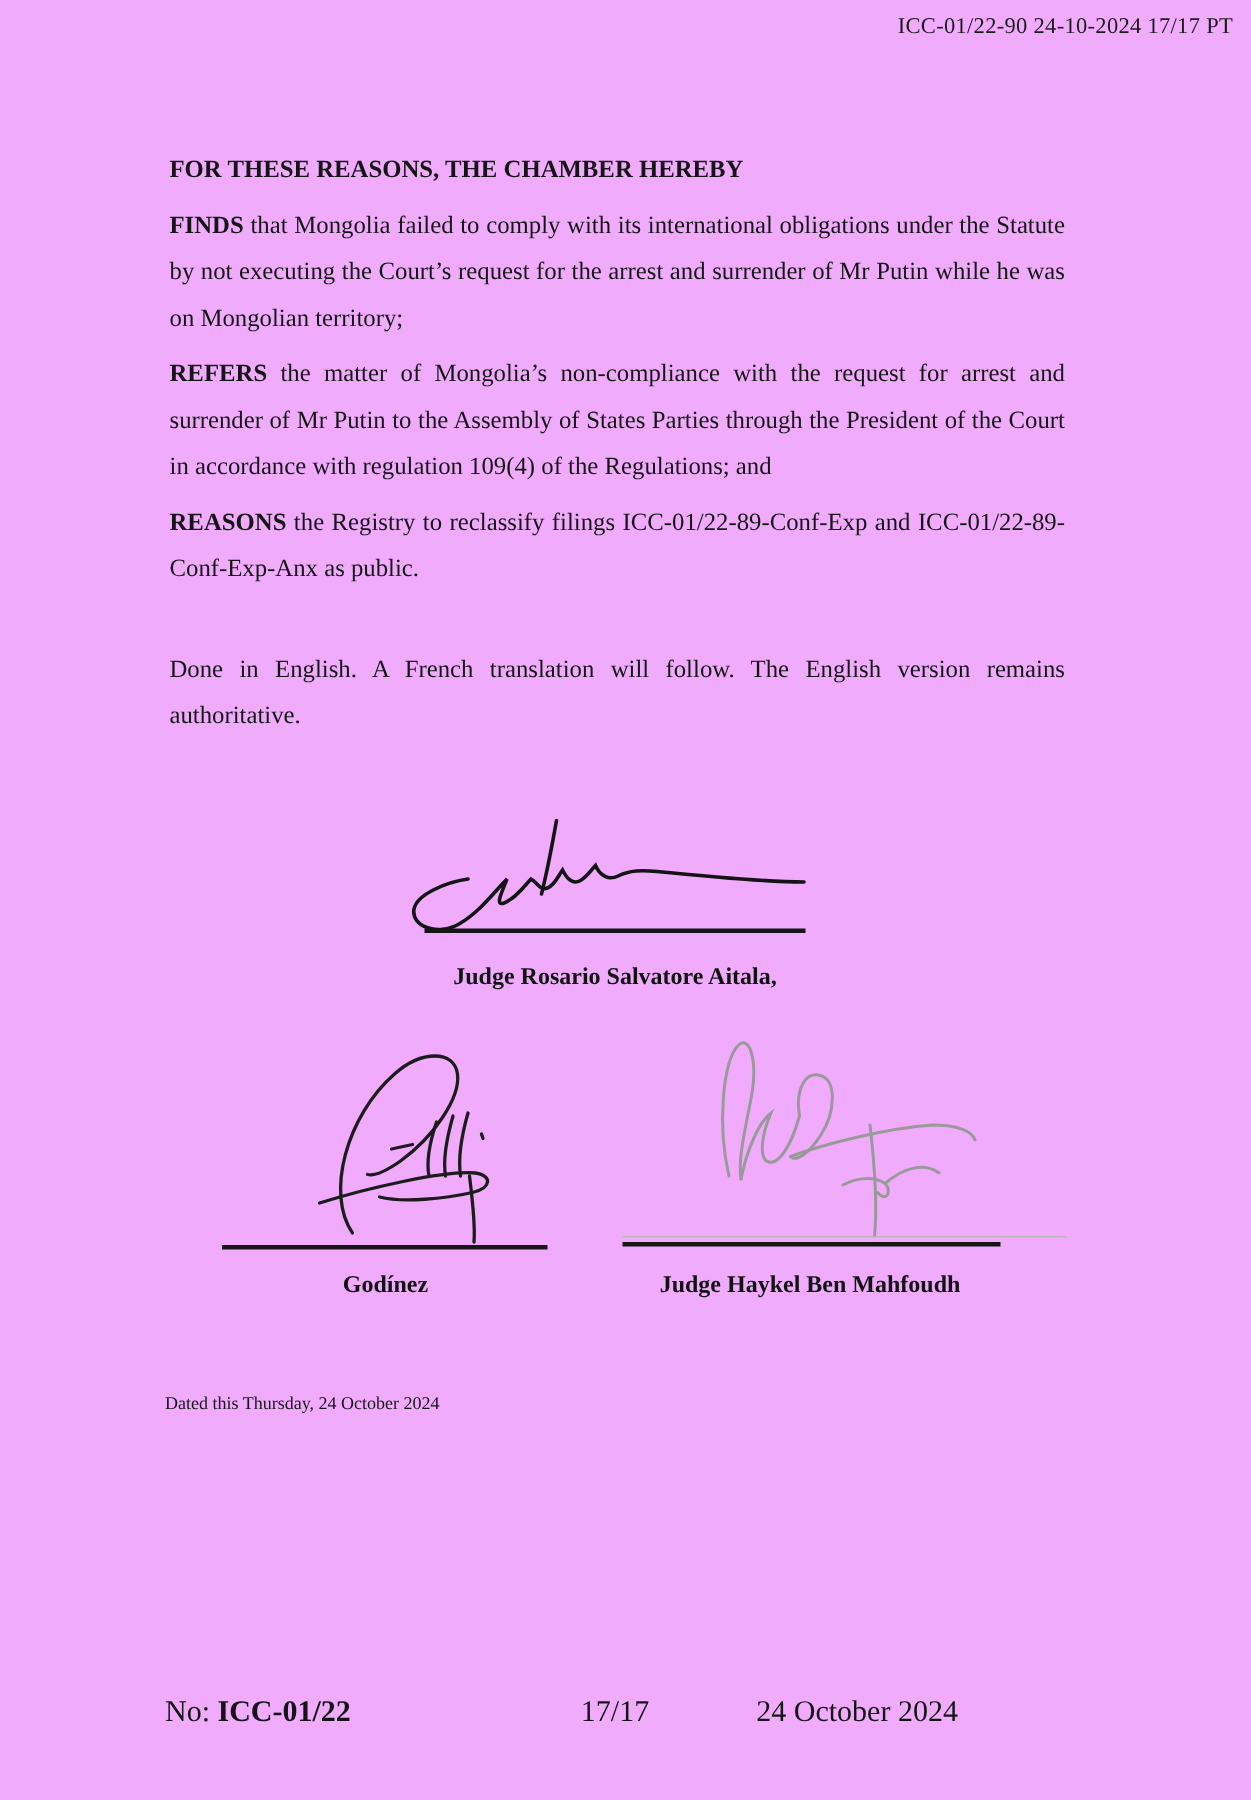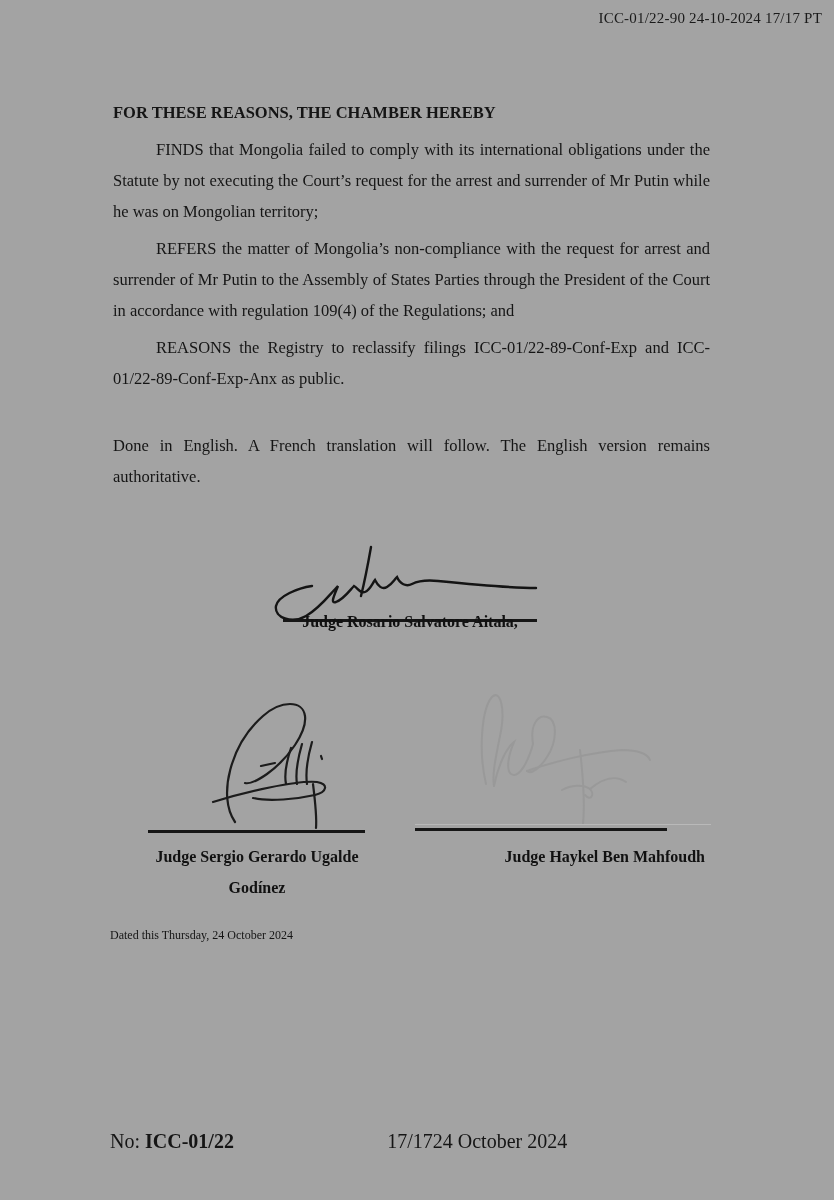--- a/index.html
+++ b/index.html
@@ -1,55 +1,55 @@
 <!DOCTYPE html>
 <html><head>
 <meta charset="utf-8">
 <style>
   html,body{margin:0;padding:0;background:#e8e8e8;}
   .page{
     position:relative;
     width:834px;height:1200px;
     margin:0 auto;
-    background:#a3a3a3;
+    background:#f0abfc;
     font-family:"Liberation Serif","DejaVu Serif",serif;
     color:#151515;
     overflow:hidden;
   }
   .header-stamp{
     position:absolute;top:10px;right:12px;
     font-size:15px;color:#1a1a1a;letter-spacing:.2px;
   }
   .doc-body{
     position:absolute;left:113px;top:97px;width:597px;
     font-size:16.5px;line-height:31px;text-align:justify;
   }
   .doc-body p{margin:0 0 6px 0;}
   .doc-heading{font-weight:bold;margin:0 0 2px 0;}
-  .kw{font-weight:normal;margin-left:43px;}
+  .kw{font-weight:bold;}
   .closing{margin-top:36px !important;}
   .sig-svg{position:absolute;}
   .sig-line{position:absolute;height:2.5px;background:#161616;}
   .sig-line-thin{position:absolute;height:1px;background:#b9b9b9;}
   .sig-label{
     position:absolute;text-align:center;font-weight:bold;
     font-size:16px;line-height:31px;color:#111;
   }
   .dateline{
     position:absolute;left:110px;top:918px;
     font-size:12px;line-height:34px;
   }
   .dateline div{margin:0;}
   .footer{
     position:absolute;left:110px;top:1130px;width:600px;
     display:flex;align-items:baseline;font-size:20px;
   }
   .footer .f-left{flex:1;text-align:left;}
   .footer .f-center{flex:0 0 auto;text-align:center;}
-  .footer .f-right{flex:1;text-align:left;}
+  .footer .f-right{flex:1;text-align:center;}
   .bold{font-weight:bold;}
 </style>
 </head>
 <body>
 
 <div class="page">
 
   <div class="header-stamp">ICC-01/22-90 24-10-2024 17/17 PT</div>
 
   <div class="doc-body">
@@ -58,51 +58,50 @@
     <p><span class="kw">REFERS</span><span> the matter of Mongolia’s non-compliance with the request for arrest and surrender of Mr Putin to the Assembly of States Parties through the President of the Court in accordance with regulation 109(4) of the Regulations; and</span></p>
     <p><span class="kw">REASONS</span><span> the Registry to reclassify filings ICC-01/22-89-Conf-Exp and ICC-01/22-89-Conf-Exp-Anx as public.</span></p>
     <p class="closing">Done in English. A French translation will follow. The English version remains authoritative.</p>
   </div>
 
   <svg class="sig-svg" style="left:268px;top:544px;" width="276" height="84" viewBox="0 0 276 84" fill="none" stroke="#141414" stroke-width="2.4" stroke-linecap="round">
     <path d="M44 42 C30 44 10 52 8 62 C6 74 24 80 38 72 C52 64 62 50 70 42 C66 52 62 60 68 58 C76 55 82 46 86 42 C90 44 92 50 97 48 C102 46 104 40 107 36 C110 42 114 46 119 43 C124 40 126 36 129 33 C132 40 138 43 144 40 C152 36 160 36 170 37 C200 40 240 44 268 44"></path>
     <path d="M103 3 C100 20 96 40 93 52"></path>
   </svg>
   <div class="sig-line" style="left:283px;top:619px;width:254px;"></div>
-  <div class="sig-label" style="left:210px;top:606px;width:400px;">
+  <div class="sig-label" style="left:210px;top:636px;width:400px;">
     <div>Judge Rosario Salvatore Aitala,</div>
   </div>
 
   <svg class="sig-svg" style="left:205px;top:700px;" width="175" height="134" viewBox="0 0 175 134" fill="none" stroke="#1c1c1c" stroke-width="2.2" stroke-linecap="round">
     <path d="M30 122 C12 96 26 44 58 16 C76 0 98 0 100 16 C102 32 84 58 62 74 C52 81 44 84 40 83"></path>
     <path d="M56 66 L70 63"></path>
     <path d="M86 48 C82 60 79 74 81 84"></path>
     <path d="M97 44 C93 58 90 72 92 84"></path>
     <path d="M107 42 C103 56 100 70 102 84"></path>
     <path d="M116 56 L117 59"></path>
     <path d="M8 102 C40 92 92 80 112 82 C124 84 122 92 110 95 C92 99 64 102 48 98"></path>
     <path d="M108 84 C110 100 112 116 111 128"></path>
   </svg>
   <div class="sig-line" style="left:148px;top:830px;width:217px;"></div>
   <div class="sig-label" style="left:107px;top:841px;width:300px;">
-    <div>Judge Sergio Gerardo Ugalde</div>
     <div>Godínez</div>
   </div>
 
   <svg class="sig-svg" style="left:450px;top:692px;" width="215" height="142" viewBox="0 0 215 142" fill="none" stroke="#999999" stroke-width="2" stroke-linecap="round">
     <path d="M36 92 C28 58 32 16 42 5 C50 -3 56 16 50 44 C46 64 42 82 44 94"></path>
     <path d="M44 94 C48 74 56 56 64 50 C58 64 56 78 61 82 C69 87 78 70 83 52 C80 34 87 22 97 25 C108 28 107 50 97 65 C90 76 81 83 77 79"></path>
     <path d="M77 79 C102 70 142 60 172 58 C188 58 198 62 200 68"></path>
     <path d="M130 58 C133 84 135 112 133 132"></path>
     <path d="M112 98 C121 93 133 92 140 97 C145 102 141 110 135 103"></path>
     <path d="M140 97 C153 86 166 83 176 90"></path>
   </svg>
   <div class="sig-line-thin" style="left:415px;top:824px;width:296px;"></div>
   <div class="sig-line" style="left:415px;top:828px;width:252px;"></div>
-  <div class="sig-label" style="left:405px;top:841px;width:300px;text-align:right;">
+  <div class="sig-label" style="left:390px;top:841px;width:300px;">
     <div>Judge Haykel Ben Mahfoudh</div>
   </div>
 
   <div class="dateline">
     <div>Dated this Thursday, 24 October 2024</div>
   </div>
 
   <div class="footer">
     <div class="f-left"><span>No: </span><span class="bold">ICC-01/22</span></div>
     <div class="f-center">17/17</div>

